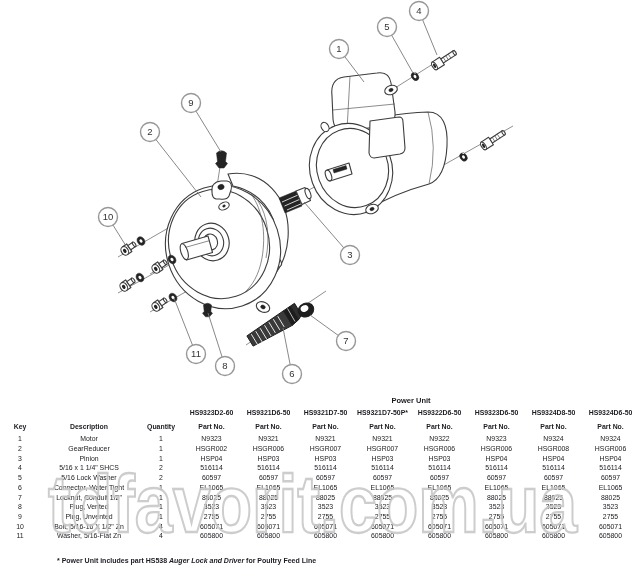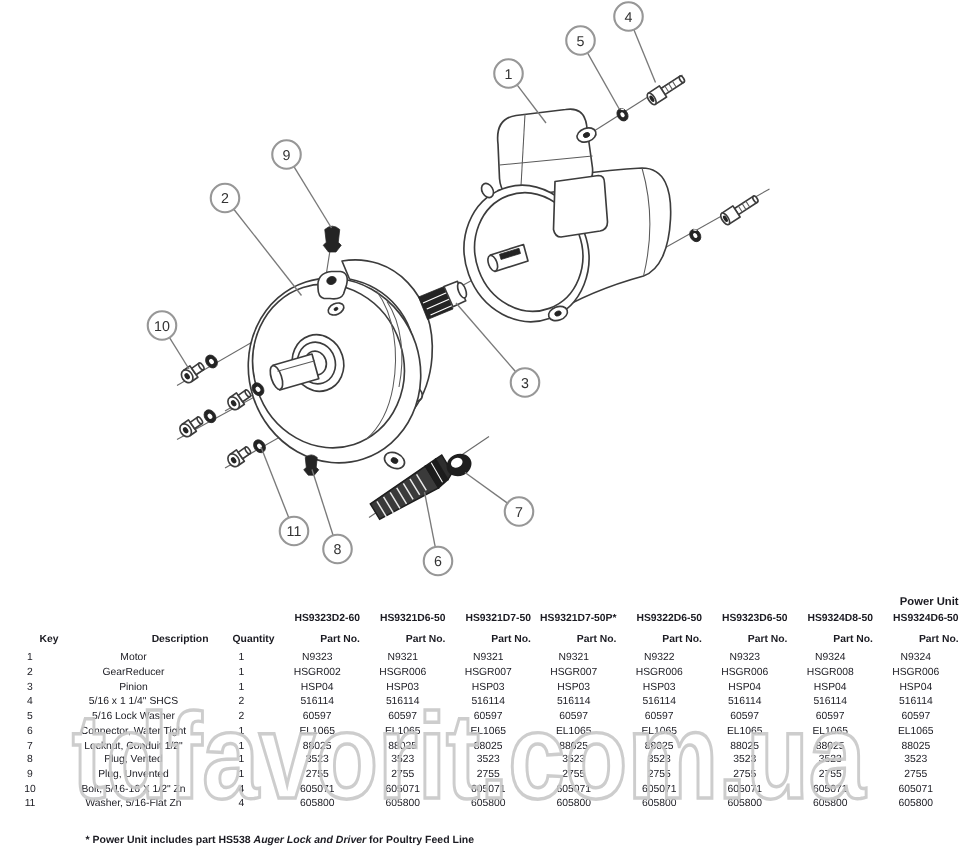--- a/index.html
+++ b/index.html
@@ -14,21 +14,21 @@
   .axis{fill:none;stroke:#6a6a6a;stroke-width:0.75;}
   .dk{fill:#242424;stroke:#242424;stroke-width:0.5;}
   .leader{stroke:#7a7a7a;stroke-width:0.9;fill:none;}
   .callout-circle{fill:#fff;stroke:#979797;stroke-width:1.4;}
   .callout-num{font-size:9.5px;fill:#333;text-anchor:middle;}
 
   
   #parts-table{position:absolute;left:1px;top:394px;border-collapse:collapse;table-layout:fixed;width:638px;}
   #parts-table td{font-size:6.9px;line-height:1;text-align:center;padding:0;margin:0;
                   white-space:nowrap;overflow:visible;color:#1b1b22;vertical-align:middle;}
-  #parts-table .b{font-weight:bold;text-align:right;}
+  #parts-table .b{font-weight:bold;}
   #parts-table tr.r-title td{height:13px;font-size:7.5px;}
   #parts-table tr.r-model td{height:12px;font-size:6.9px;}
   #parts-table tr.r-head td{height:16px;vertical-align:middle;}
   #parts-table tr.r-data td{height:9.7px;}
 
   
   #footnote{position:absolute;left:57px;top:557px;font-size:7px;font-weight:bold;color:#1b1b22;}
   #footnote .it{font-style:italic;}
 
   

